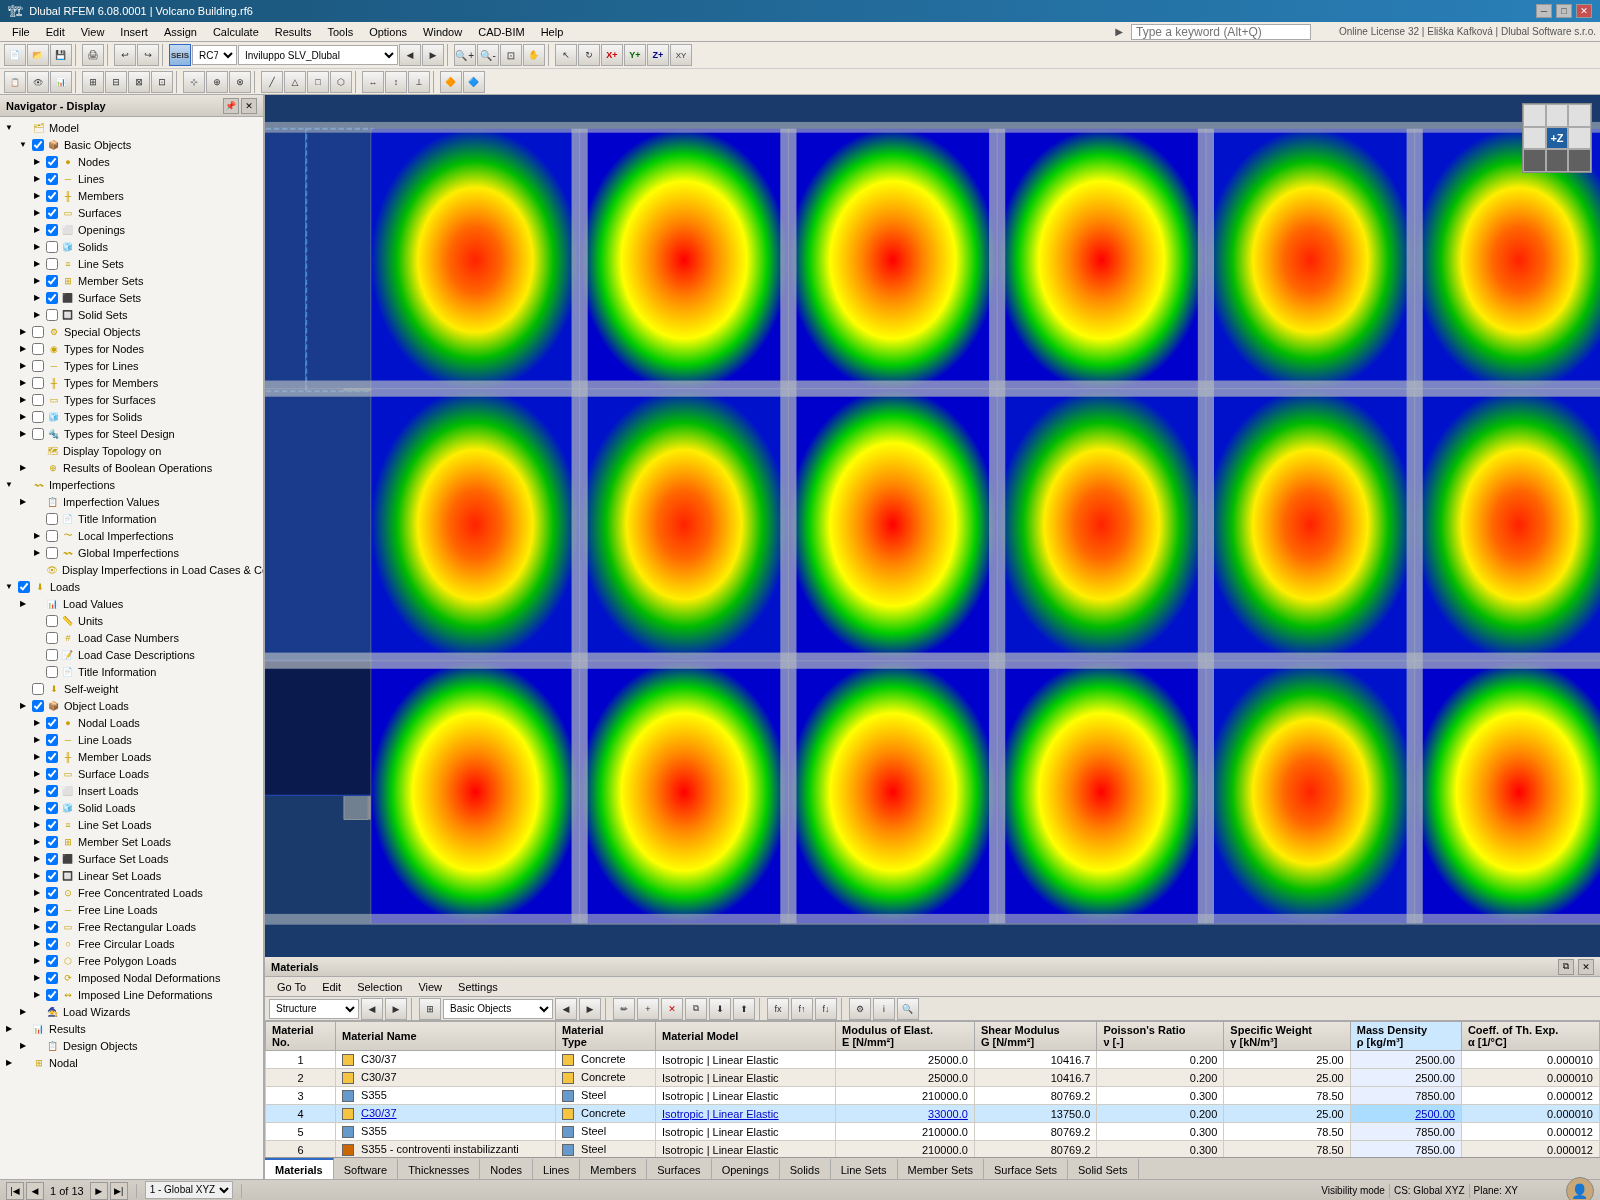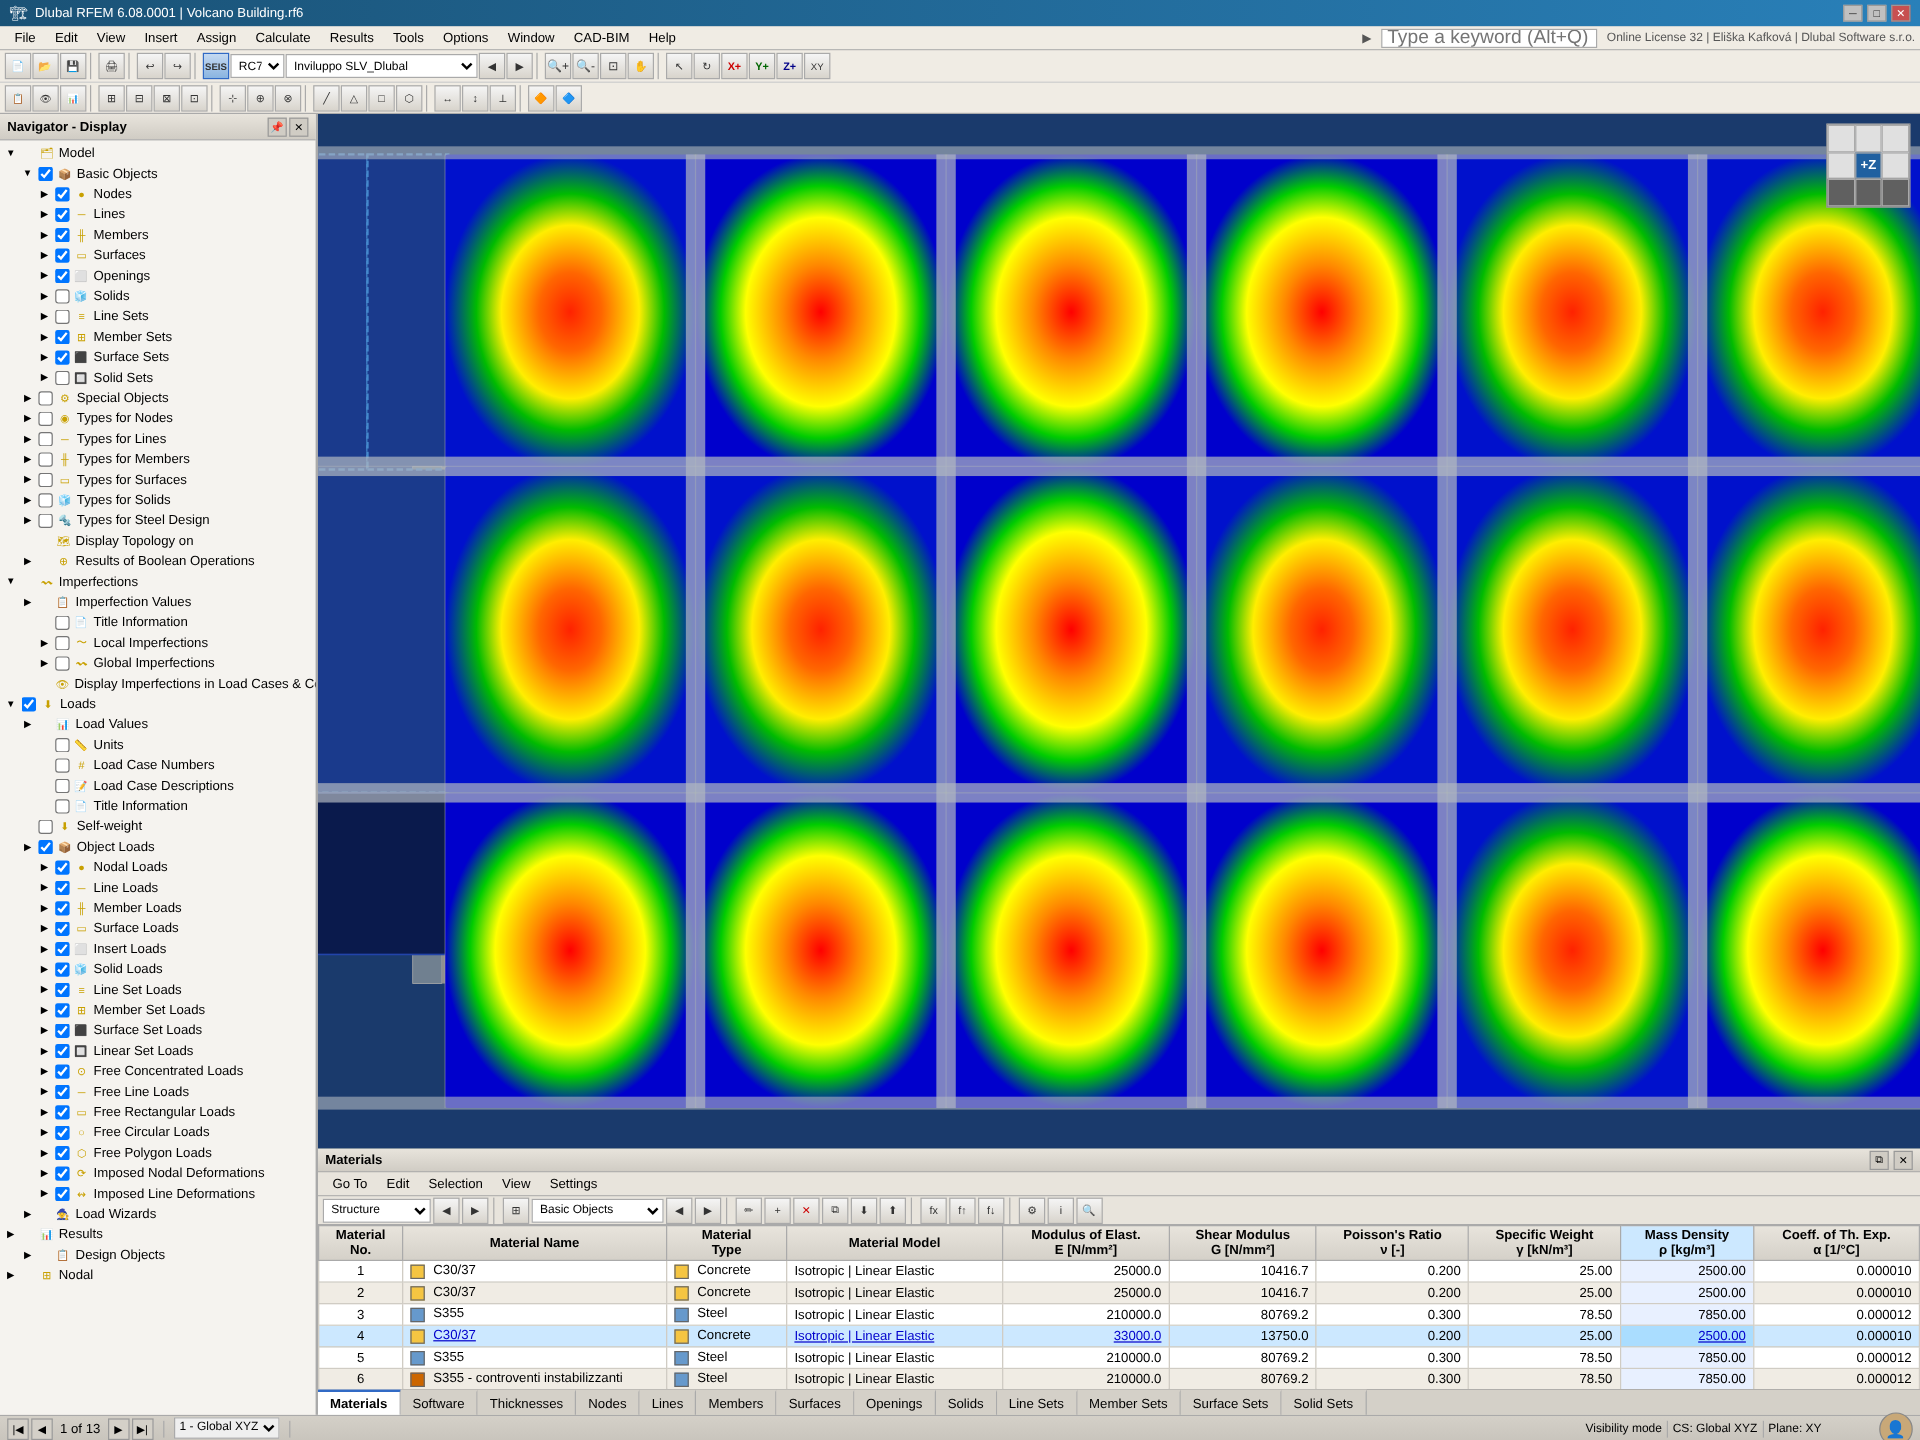--- a/index.html
+++ b/index.html
@@ -151,21 +151,21 @@
     table {
       border-collapse: collapse;
       font-size: 11px;
       width: 100%;
       min-width: 900px;
     }
     thead tr { background: linear-gradient(to bottom, #e8e4dc, #d4d0c8); height: 28px; }
     thead th {
       border: 1px solid #aaa;
       padding: 2px 6px;
-      text-align: center;
+      text-align: left;
       font-weight: bold;
       white-space: nowrap;
     }
     tbody tr { height: 18px; }
     tbody tr:nth-child(even) { background: #f0ece4; }
     tbody tr:nth-child(odd) { background: white; }
     tbody tr.highlighted { background: #cce8ff; }
     tbody td { border: 1px solid #d0ccc4; padding: 1px 6px; white-space: nowrap; }
 
     
@@ -293,22 +293,22 @@
   <div class="menu-item">Assign</div>
   <div class="menu-item">Calculate</div>
   <div class="menu-item">Results</div>
   <div class="menu-item">Tools</div>
   <div class="menu-item">Options</div>
   <div class="menu-item">Window</div>
   <div class="menu-item">CAD-BIM</div>
   <div class="menu-item">Help</div>
   <div style="flex:1; display:flex; justify-content:flex-end; align-items:center; gap:8px;">
     <span style="font-size:10px; color:#555;">▶</span>
-    <input type="text" style="width: 180px; height: 16px; font-size: 16px; border: 1px solid rgb(170, 170, 170); padding: 0px 4px;" placeholder="Type a keyword (Alt+Q)">
-    <span style="font-size:10px; color:#555;">Online License 32 | Eliška Kafková | Dlubal Software s.r.o.</span>
+    <input type="text" style="width: 180px; height: 16px; font-size: 12px; border: 1px solid rgb(170, 170, 170); padding: 0px 4px;" placeholder="Type a keyword (Alt+Q)">
+    <span style="font-size:10px; color:#555;margin-left:20px;">Online License 32 | Eliška Kafková | Dlubal Software s.r.o.</span>
   </div>
 </div>
 
 <div class="toolbar-area">
   <div class="toolbar-row">
 
     <div class="tb-btn" title="New">📄</div>
     <div class="tb-btn" title="Open">📂</div>
     <div class="tb-btn" title="Save">💾</div>
     <div class="tb-sep"></div>

